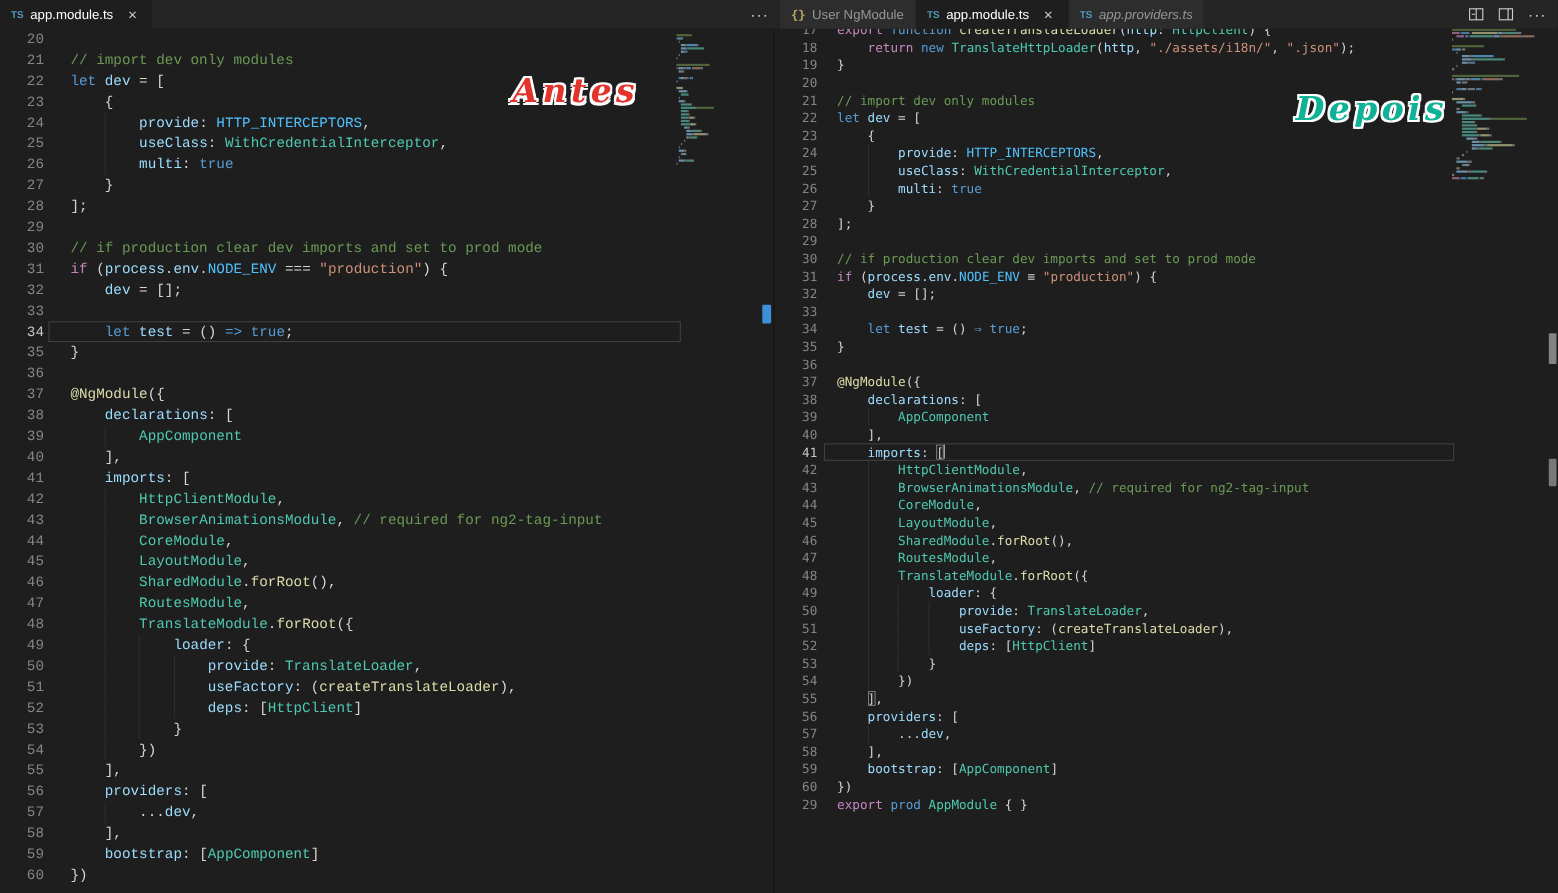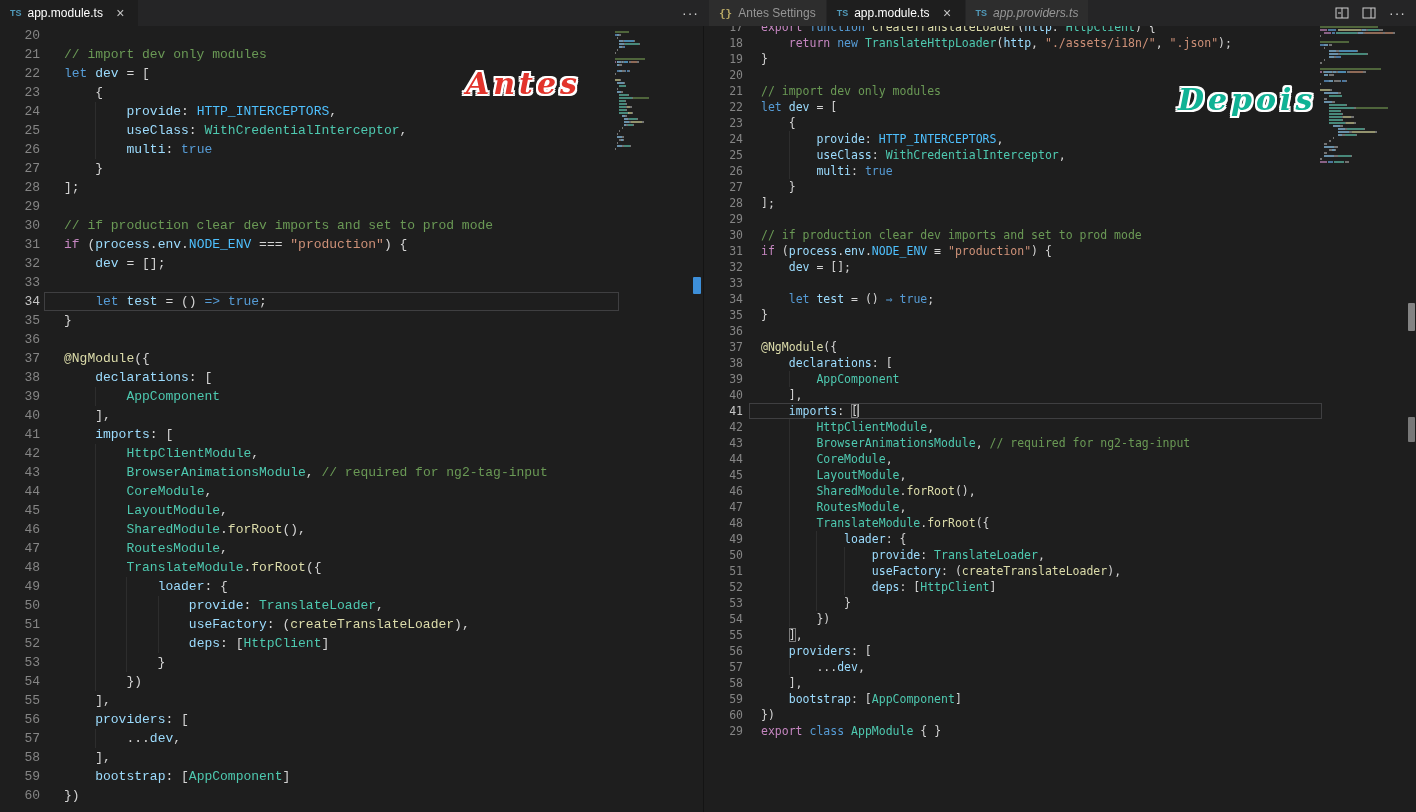--- a/index.html
+++ b/index.html
@@ -91,21 +91,21 @@
     <span class="close">×</span>
   </div>
   <div class="tab-actions">
     <span class="action-icon">···</span>
   </div>
 </div>
 
 <div class="tabbar" id="tabbar-right">
   <div class="tab">
     <span class="braces-icon">{}</span>
-    <span class="tab-label">Antes Settings</span>
+    <span class="tab-label">User NgModule</span>
   </div>
   <div class="tab active">
     <span class="file-icon">TS</span>
     <span class="tab-label">app.module.ts</span>
     <span class="close">×</span>
   </div>
   <div class="tab preview">
     <span class="file-icon">TS</span>
     <span class="tab-label">app.providers.ts</span>
   </div>
@@ -425,21 +425,21 @@
       <div class="row"><span class="ln">51</span><span class="code"><i class="guide" style="left: 4ch;"></i><i class="guide" style="left: 8ch;"></i><i class="guide" style="left: 12ch;"></i><span class="t-pln">                </span><span class="t-var">useFactory</span><span class="t-pln">: (</span><span class="t-fn">createTranslateLoader</span><span class="t-pln">),</span></span></div>
       <div class="row"><span class="ln">52</span><span class="code"><i class="guide" style="left: 4ch;"></i><i class="guide" style="left: 8ch;"></i><i class="guide" style="left: 12ch;"></i><span class="t-pln">                </span><span class="t-var">deps</span><span class="t-pln">: [</span><span class="t-typ">HttpClient</span><span class="t-pln">]</span></span></div>
       <div class="row"><span class="ln">53</span><span class="code"><i class="guide" style="left: 4ch;"></i><i class="guide" style="left: 8ch;"></i><span class="t-pln">            }</span></span></div>
       <div class="row"><span class="ln">54</span><span class="code"><i class="guide" style="left: 4ch;"></i><span class="t-pln">        })</span></span></div>
       <div class="row"><span class="ln">55</span><span class="code"><span class="t-pln">    </span><span class="t-bh">]</span><span class="t-pln">,</span></span></div>
       <div class="row"><span class="ln">56</span><span class="code"><span class="t-pln">    </span><span class="t-var">providers</span><span class="t-pln">: [</span></span></div>
       <div class="row"><span class="ln">57</span><span class="code"><i class="guide" style="left: 4ch;"></i><span class="t-pln">        ...</span><span class="t-var">dev</span><span class="t-pln">,</span></span></div>
       <div class="row"><span class="ln">58</span><span class="code"><span class="t-pln">    ],</span></span></div>
       <div class="row"><span class="ln">59</span><span class="code"><span class="t-pln">    </span><span class="t-var">bootstrap</span><span class="t-pln">: [</span><span class="t-typ">AppComponent</span><span class="t-pln">]</span></span></div>
       <div class="row"><span class="ln">60</span><span class="code"><span class="t-pln">})</span></span></div>
-      <div class="row"><span class="ln">29</span><span class="code"><span class="t-kw">export</span><span class="t-pln"> </span><span class="t-kw2">class</span><span class="t-pln"> </span><span class="t-typ">AppModule</span><span class="t-pln"> { }</span></span></div>
+      <div class="row"><span class="ln">29</span><span class="code"><span class="t-kw">export</span><span class="t-pln"> </span><span class="t-kw2">prod</span><span class="t-pln"> </span><span class="t-typ">AppModule</span><span class="t-pln"> { }</span></span></div>
     </div>
   <div class="minimap" id="minimap-right">
       <div class="mm-row">
         <span class="mm-cm" style="width: 58.3px;"></span>
       </div>
       <div class="mm-row">
         <span class="mm-kw" style="width: 6.6px;"></span>
         <span style="width: 1.1px;"></span>
         <span class="mm-kw2" style="width: 8.8px;"></span>
         <span style="width: 1.1px;"></span>

